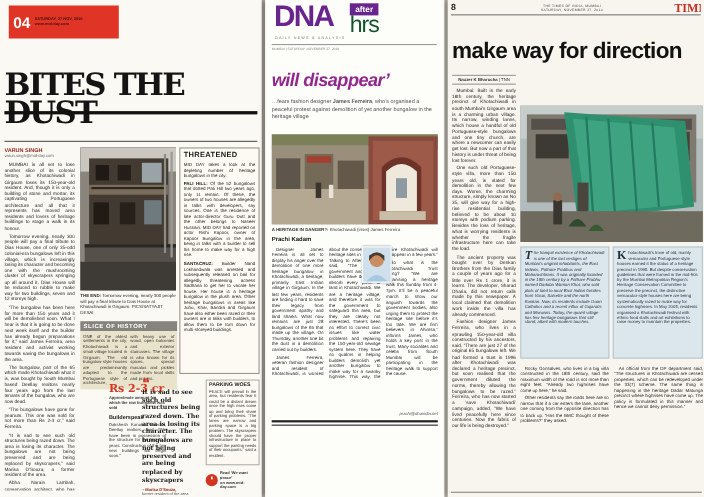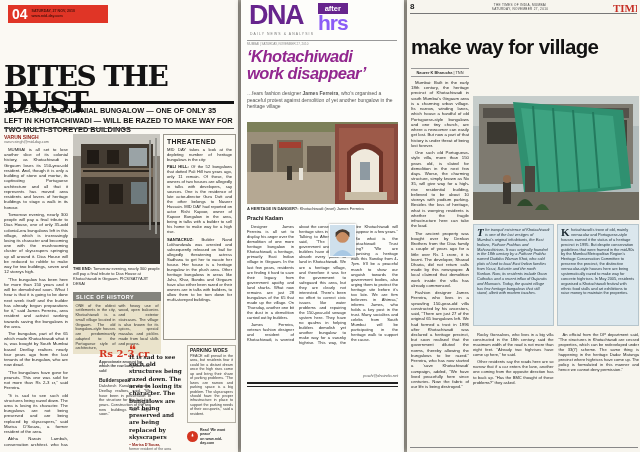--- a/index.html
+++ b/index.html
@@ -8,21 +8,21 @@
              font-family:"Liberation Sans",sans-serif; overflow:hidden; color:#1c1c1c; }
   .page { position:absolute; top:0; height:452px; box-shadow:0 0 5px rgba(0,0,0,.5); }
   .pg-md { left:0; width:238px; background:#fbf9f3; }
   .pg-dna { left:241px; width:163px; background:#fdfdfa; }
   .pg-toi { left:407px; width:233px; background:#f7f5ee; }
   .abs { position:absolute; }
   .j { text-align:justify; }
   .hid { overflow:hidden; }
 
   
-  .md-tag { left:8px; top:5px; width:100px; height:18px; background:#e03526; display:flex; align-items:center; padding:2px 4px; gap:4px; }
+  .md-tag { left:8px; top:5px; width:100px; height:30px; background:#e03526; display:flex; align-items:center; padding:2px 4px; gap:4px; }
   .md-tag-num { color:#fff; font-weight:bold; font-size:14px; }
   .md-tag-lines { font-size:3.6px; font-weight:bold; color:#47100a; line-height:1.4; }
   .md-headline { left:4px; top:37px; width:232px; font-family:"DejaVu Serif",serif;
                  font-weight:bold; font-size:28px; line-height:.95; letter-spacing:-1.6px; color:#141414; }
   .md-rule1 { left:4px; top:101px; width:230px; height:2.5px; background:#111; }
   .md-subhead { left:4px; top:106px; width:231px; font-size:7.4px; font-weight:bold; line-height:1.3; color:#151515; }
   .md-rule2 { left:4px; top:128px; width:230px; height:1px; background:#555; }
   .md-col1 { left:4px; top:134px; width:64px; height:312px; }
   .md-byline { font-size:5px; font-weight:bold; color:#8f1d14; }
   .md-email { font-size:3.8px; color:#666; margin-bottom:3px; }
@@ -57,21 +57,21 @@
   .md-logo { width:11px; height:11px; border-radius:50%; background:#d43520; color:#fff;
              font-weight:bold; font-size:7px; text-align:center; line-height:12px; flex:0 0 auto; }
   .md-logo-txt { font-size:3.6px; line-height:1.2; color:#333; font-weight:bold; }
 
   
   .dna-logo { left:8px; top:3px; display:flex; align-items:flex-start; }
   .dna-word { color:#67258d; font-weight:bold; font-size:27px; line-height:.9; letter-spacing:-1.5px; }
   .dna-right { margin-left:15px; }
   .dna-after { display:block; background:#67258d; color:#fff; font-size:7.5px; font-weight:bold;
                text-align:center; padding:1px 3px; }
-  .dna-hrs { display:block; color:#8b5cf6; font-weight:bold; font-size:21px; line-height:.85; letter-spacing:-1px;text-align:center; }
+  .dna-hrs { display:block; color:#14532d; font-weight:normal; font-size:21px; line-height:.85; letter-spacing:-1px;text-align:center; }
   .dna-tag { left:9px; top:32px; font-size:3.4px; letter-spacing:1.1px; color:#777; }
   .dna-micro { left:6px; top:40px; width:150px; border-top:.5px solid #999; font-size:3px; color:#888; padding-top:.5px; }
   .dna-head { left:6px; top:48px; width:151px; color:#92278f; font-weight:bold; font-style:italic;
               font-size:16.5px; line-height:1.05; letter-spacing:-.5px; }
   .dna-dek { left:6px; top:90px; width:150px; font-size:5px; line-height:1.3; color:#555; }
   .dna-photo { left:6px; top:122px; width:151px; height:82px; background:#c4b8a2; }
   .dna-cap { left:6px; top:206px; width:151px; font-size:4px; color:#333; }
   .dna-byline { left:6px; top:215px; font-size:5.4px; font-weight:bold; color:#111; }
   .dna-body { left:6px; top:224px; width:151px; height:148px; column-count:3; column-gap:5px; }
   .dna-body p { font-size:4.1px; line-height:1.24; color:#242424; margin-bottom:2px; text-indent:4px; }
@@ -122,21 +122,20 @@
       <span class="md-tag-lines">
         <span>SATURDAY, 27 NOV, 2010</span><br>
         <span>www.mid-day.com</span>
       </span>
     </div>
     <h1 class="abs md-headline">
       <br>
       <span>BITES THE DUST</span>
     </h1>
     <div class="abs md-rule1"></div>
-    <div class="abs md-subhead">150-YEAR-OLD COLONIAL BUNGALOW — ONE OF ONLY 35 LEFT IN KHOTACHIWADI — WILL BE RAZED TO MAKE WAY FOR TWO MULTI-STOREYED BUILDINGS</div>
     <div class="abs md-rule2"></div>
 
     <div class="abs md-col1 md-body hid j">
       <div class="md-byline">VARUN SINGH</div>
       <div class="md-email">varun.singh@mid-day.com</div>
       <p>MUMBAI is all set to lose another slice of its colonial history, as Khotachiwadi in Girgaum loses its 150-year-old resident. And, though it is only a building of stone and mortar, its captivating Portuguese architecture and all that it represents has moved area residents and lovers of heritage buildings to stage a walk in its honour.</p>
       <p>Tomorrow evening, nearly 300 people will pay a final tribute to Dias House, one of only 35-odd colonial-era bungalows left in this village, which is increasingly losing its character and becoming one with the mushrooming cluster of skyscrapers springing up all around it. Dias House will be reduced to rubble to make way for two buildings, seven and 12 storeys high.</p>
       <p>“The bungalow has been here for more than 150 years and it will be demolished soon. What I hear is that it is going to be done next week itself and the builder has already begun preparations for it,” said James Ferreira, area resident and activist working towards saving the bungalows in the area.</p>
       <p>The bungalow, part of the 65 which made Khotachiwadi what it is, was bought by South Mumbai based Deellay realtors nearly four years ago from the last tenants of the bungalow, who are now dead.</p>
       <p>“The bungalows have gone for peanuts. This one was sold for not more than Rs 2-3 cr,” said Ferreira.</p>
@@ -222,22 +221,22 @@
     <div class="abs dna-logo">
       <span class="dna-word">DNA</span>
       <span class="dna-right">
         <span class="dna-after">after</span>
         <span class="dna-hrs">hrs</span>
       </span>
     </div>
     <div class="abs dna-tag">DAILY NEWS &amp; ANALYSIS</div>
     <div class="abs dna-micro">MUMBAI | SATURDAY, NOVEMBER 27, 2010</div>
     <h2 class="abs dna-head">
-      <span>‘Khotachiwadi</span><br>
-      <span>work disappear’</span>
+      <br>
+      <span>will disappear’</span>
     </h2>
     <div class="abs dna-dek">
       <span>…fears fashion designer </span><span class="lead">James Ferreira</span><span>, who’s organised a peaceful protest against demolition of yet another bungalow in the heritage village</span>
     </div>
 
     <div class="abs dna-photo">
       <svg class="photo-svg" viewBox="0 0 151 82" preserveAspectRatio="none">
         <rect x="0" y="0" width="151" height="82" fill="#cabfa8"></rect>
         <rect x="0" y="0" width="151" height="14" fill="#7c8059"></rect>
         <rect x="0" y="10" width="90" height="40" fill="#9a8f7a"></rect>
@@ -285,21 +284,21 @@
     <div class="abs toi-topbar">
       <span class="toi-pageno">8</span>
       <span class="toi-paperline">
         <span>THE TIMES OF INDIA, MUMBAI</span><br>
         <span>SATURDAY, NOVEMBER 27, 2010</span>
       </span>
       <span class="toi-corner">TIMES</span>
     </div>
     <h2 class="abs toi-head">
       <br>
-      <span>make way for village</span>
+      <span>make way for direction</span>
     </h2>
 
     <div class="abs toi-left">
       <div class="toi-byline">
         <span class="lead">Nauzer K Bharucha</span><span> | TNN</span>
       </div>
       <div class="txt j hid">
         <p>Mumbai: Built in the early 18th century, the heritage precinct of Khotachiwadi in south Mumbai’s Girgaum area is a charming urban village. Its narrow, winding lanes, which house a handful of old Portuguese-style bungalows and one tiny church, are where a newcomer can easily get lost. But now a part of that history is under threat of being lost forever.</p>
         <p>One such old Portuguese-style villa, more than 150 years old, is slated for demolition in the next few days. Worse, the charming structure, simply known as No 35, will give way for a high-rise residential building, believed to be about 10 storeys with podium parking. Besides the loss of heritage, what is worrying residents is whether the fragile infrastructure here can take the load.</p>
         <p>The ancient property was bought over by Denkan Brothers from the Dias family a couple of years ago for a little over Rs 1 crore, it is learnt. The developer, Sharad Dharia, did not return calls made by this newspaper. A local claimed that demolition work inside the villa has already commenced.</p>

